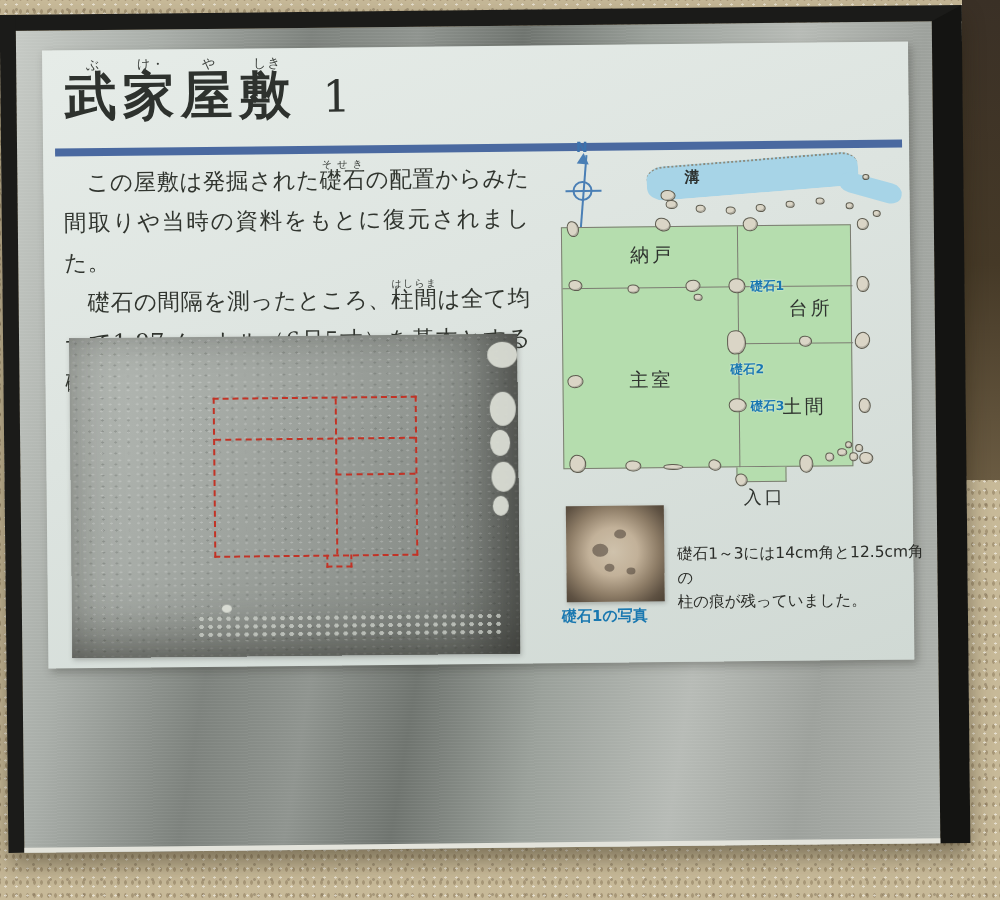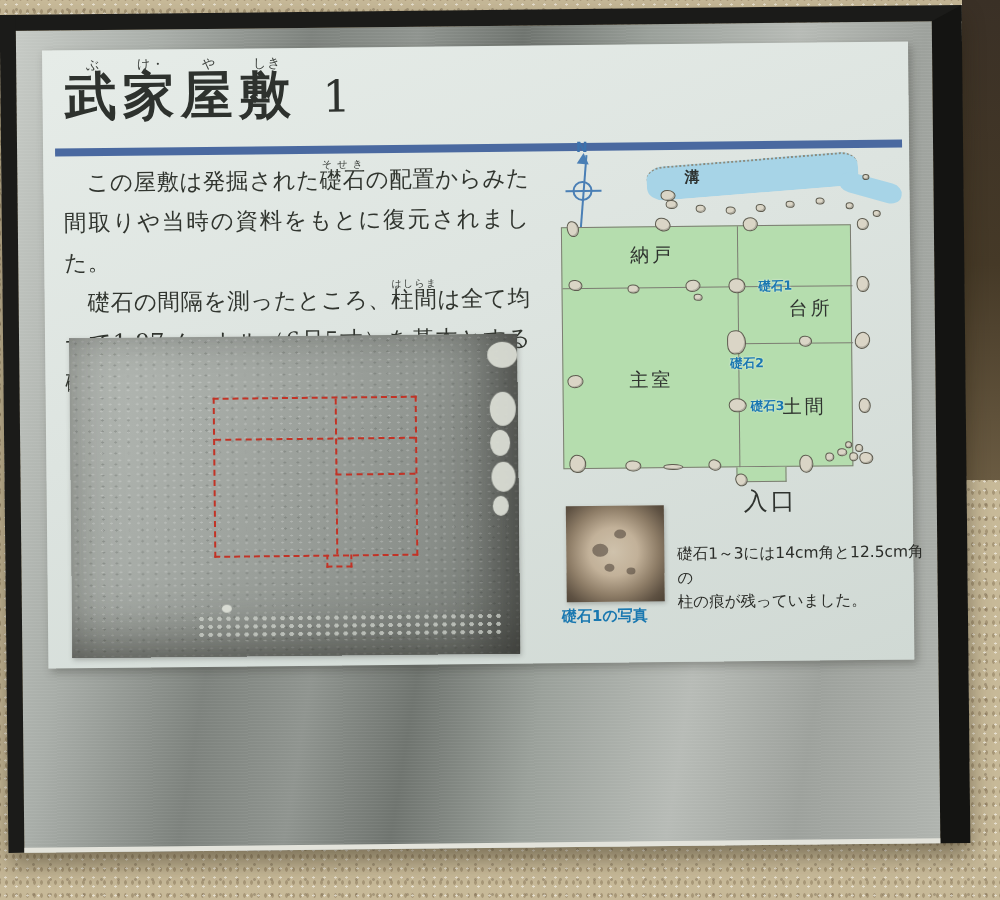--- a/index.html
+++ b/index.html
@@ -89,21 +89,21 @@
   .plan-rect{ position:absolute; left:14px; top:88px; width:290px; height:242px;
     border:1px solid #7c7c72; }
   .pline{ position:absolute; background:#7c7c72; }
   .room-label{ position:absolute; font-size:19px; letter-spacing:3px; color:#2f332f; font-weight:500; white-space:nowrap; }
   .pebble{ position:absolute; background:#dad5c6; border:1px solid #5e5c50;
     border-radius:45% 55% 50% 50%; box-shadow:inset -1px -1px 0 rgba(0,0,0,.18); }
   .soseki-label{ position:absolute; font-size:12.5px; font-weight:bold; color:#1a78b0;
     text-shadow:0 0 2px rgba(255,255,255,.9); white-space:nowrap; }
   .entr-step{ position:absolute; left:187px; top:330px; width:50px; height:15px;
     border:1px solid #7c7c72; border-top:none; }
-  .entrance-label{ position:absolute; left:194px; top:348px; font-size:24px; letter-spacing:3px; color:#2f332f; }
+  .entrance-label{ position:absolute; left:194px; top:348px; font-size:18px; letter-spacing:3px; color:#2f332f; }
   
   .stone-photo{ position:absolute; left:519px; top:461px; width:98px; height:96px;
     background:radial-gradient(ellipse at 48% 48%, #cfc2ac 0%, #c2b199 34%, #8e7d67 62%, #5f5243 85%, #4c4134 100%);
     box-shadow:1px 2px 4px rgba(60,60,55,.3); }
   .stone-photo i{ position:absolute; border-radius:50%; background:rgba(72,62,52,.55); }
   .stone-caption{ position:absolute; left:514px; top:562px; font-size:15px; font-weight:bold; color:#1a78b0; }
   .stone-note{ position:absolute; left:630px; top:498px; width:256px;
     font-size:15.5px; line-height:24px; color:#2b2d29; font-weight:500; }
 </style>
 </head>
@@ -156,23 +156,23 @@
         <div class="pline" style="left:175px; top:0; width:1px; height:242px;"></div>
         <div class="pline" style="left:0; top:60px; width:290px; height:1px;"></div>
         <div class="pline" style="left:175px; top:117px; width:115px; height:1px;"></div>
 
         <div class="room-label" style="left:68px; top:15px;">納戸</div>
         <div class="room-label" style="left:226px; top:70px;">台所</div>
         <div class="room-label" style="left:66px; top:140px;font-family:Liberation Serif, serif;">主室</div>
         <div class="room-label" style="left:211px; top:168px;margin-left:8px;">土間</div>
 
         <span class="pebble" style="left:166px; top:52px; width:17px; height:15px;"></span>
-        <span class="soseki-label" style="left:196px; top:52px;">礎石1</span>
+        <span class="soseki-label" style="left:188px; top:52px;">礎石1</span>
         <span class="pebble" style="left:164px; top:104px; width:19px; height:24px; border-radius:40% 60% 55% 45%;"></span>
-        <span class="soseki-label" style="left:167px; top:129px;text-align:right;">礎石2</span>
+        <span class="soseki-label" style="left:167px; top:135px;text-align:right;">礎石2</span>
         <span class="pebble" style="left:165px; top:172px; width:18px; height:14px;"></span>
         <span class="soseki-label" style="left:187px; top:172px;">礎石3</span>
       </div>
 
       <div class="entr-step" style="background:#b5ddae"></div>
       <div class="entrance-label">入口</div>
       <div id="plan-stones">
           <span class="pebble" style="left: 20px; top: 82px; width: 12px; height: 16px; transform: rotate(-10deg);"></span>
           <span class="pebble" style="left: 108px; top: 80px; width: 16px; height: 13px; transform: rotate(20deg);"></span>
           <span class="pebble" style="left: 196px; top: 80px; width: 15px; height: 14px; transform: rotate(-15deg);"></span>

